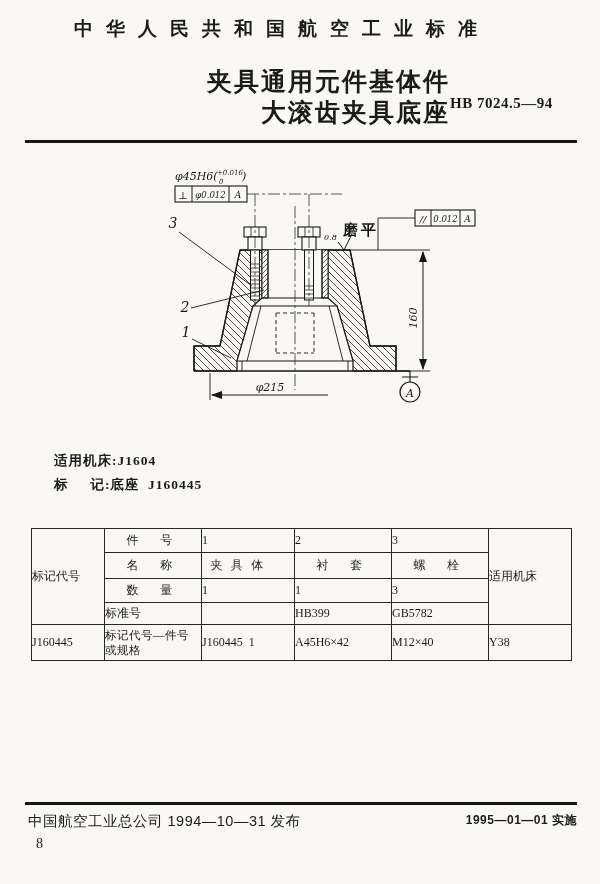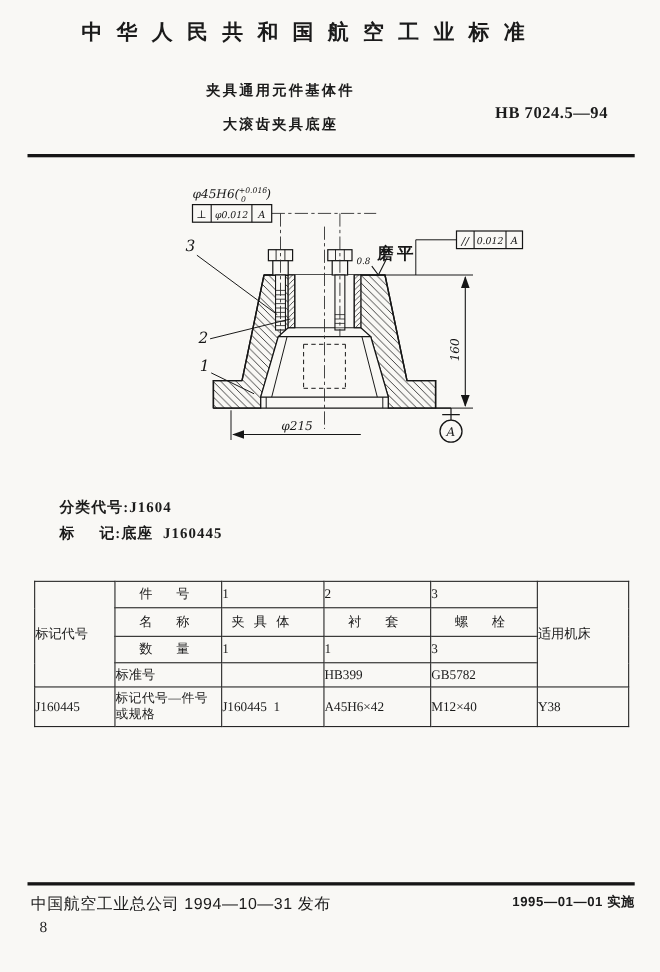--- a/index.html
+++ b/index.html
@@ -9,23 +9,23 @@
     font-family:"Liberation Serif","DejaVu Serif",serif;
   }
   .abs{position:absolute;}
   
   .std-name{
     top:16px;left:0;width:551px;text-align:center;
     font-family:"Liberation Sans","DejaVu Sans",sans-serif;
     font-weight:bold;font-size:19px;letter-spacing:13px;padding-left:13px;box-sizing:border-box;
   }
   .title-block{
-    top:66px;left:60px;width:390px;text-align:center;
+    top:66px;left:60px;width:390px;text-align:right;
     font-family:"Liberation Sans","DejaVu Sans",sans-serif;
-    font-weight:bold;font-size:13px;line-height:31px;letter-spacing:2px;
+    font-weight:bold;font-size:25px;line-height:31px;letter-spacing:2px;
   }
   .std-number{
     top:95px;left:450px;font-weight:bold;font-size:15px;letter-spacing:0.5px;
   }
   .rule{background:#161616;height:3px;left:25px;width:552px;}
   .rule-top{top:140px;}
   .rule-bottom{top:802px;}
   
   .class-line{left:54px;font-size:13.5px;font-weight:bold;letter-spacing:1px;}
   .class-1{top:452px;}
@@ -177,21 +177,21 @@
     <g>
       <text class="hand" x="45" y="80" font-size="14" text-anchor="middle">3</text>
       <path d="M51,84 L124,138" stroke="#161616" stroke-width="0.9"></path>
       <text class="hand" x="57" y="164" font-size="14" text-anchor="middle">2</text>
       <path d="M63,160 L136,142" stroke="#161616" stroke-width="0.9"></path>
       <text class="hand" x="58" y="189" font-size="14" text-anchor="middle">1</text>
       <path d="M64,191 L103,210" stroke="#161616" stroke-width="0.9"></path>
     </g>
   </svg>
 
-  <div class="abs class-line class-1">分类代号:J1604</div>
+  <div class="abs class-line class-1">适用机床:J1604</div>
   <div class="abs class-line class-2">标&nbsp;&nbsp;&nbsp;&nbsp;&nbsp;记:底座&nbsp;&nbsp;J160445</div>
 
   <table class="abs parts-table">
     <colgroup>
       <col style="width:73px">
         <col style="width:97px">
         <col style="width:93px">
       <col style="width:97px">
         <col style="width:97px">
         <col style="width:83px">

